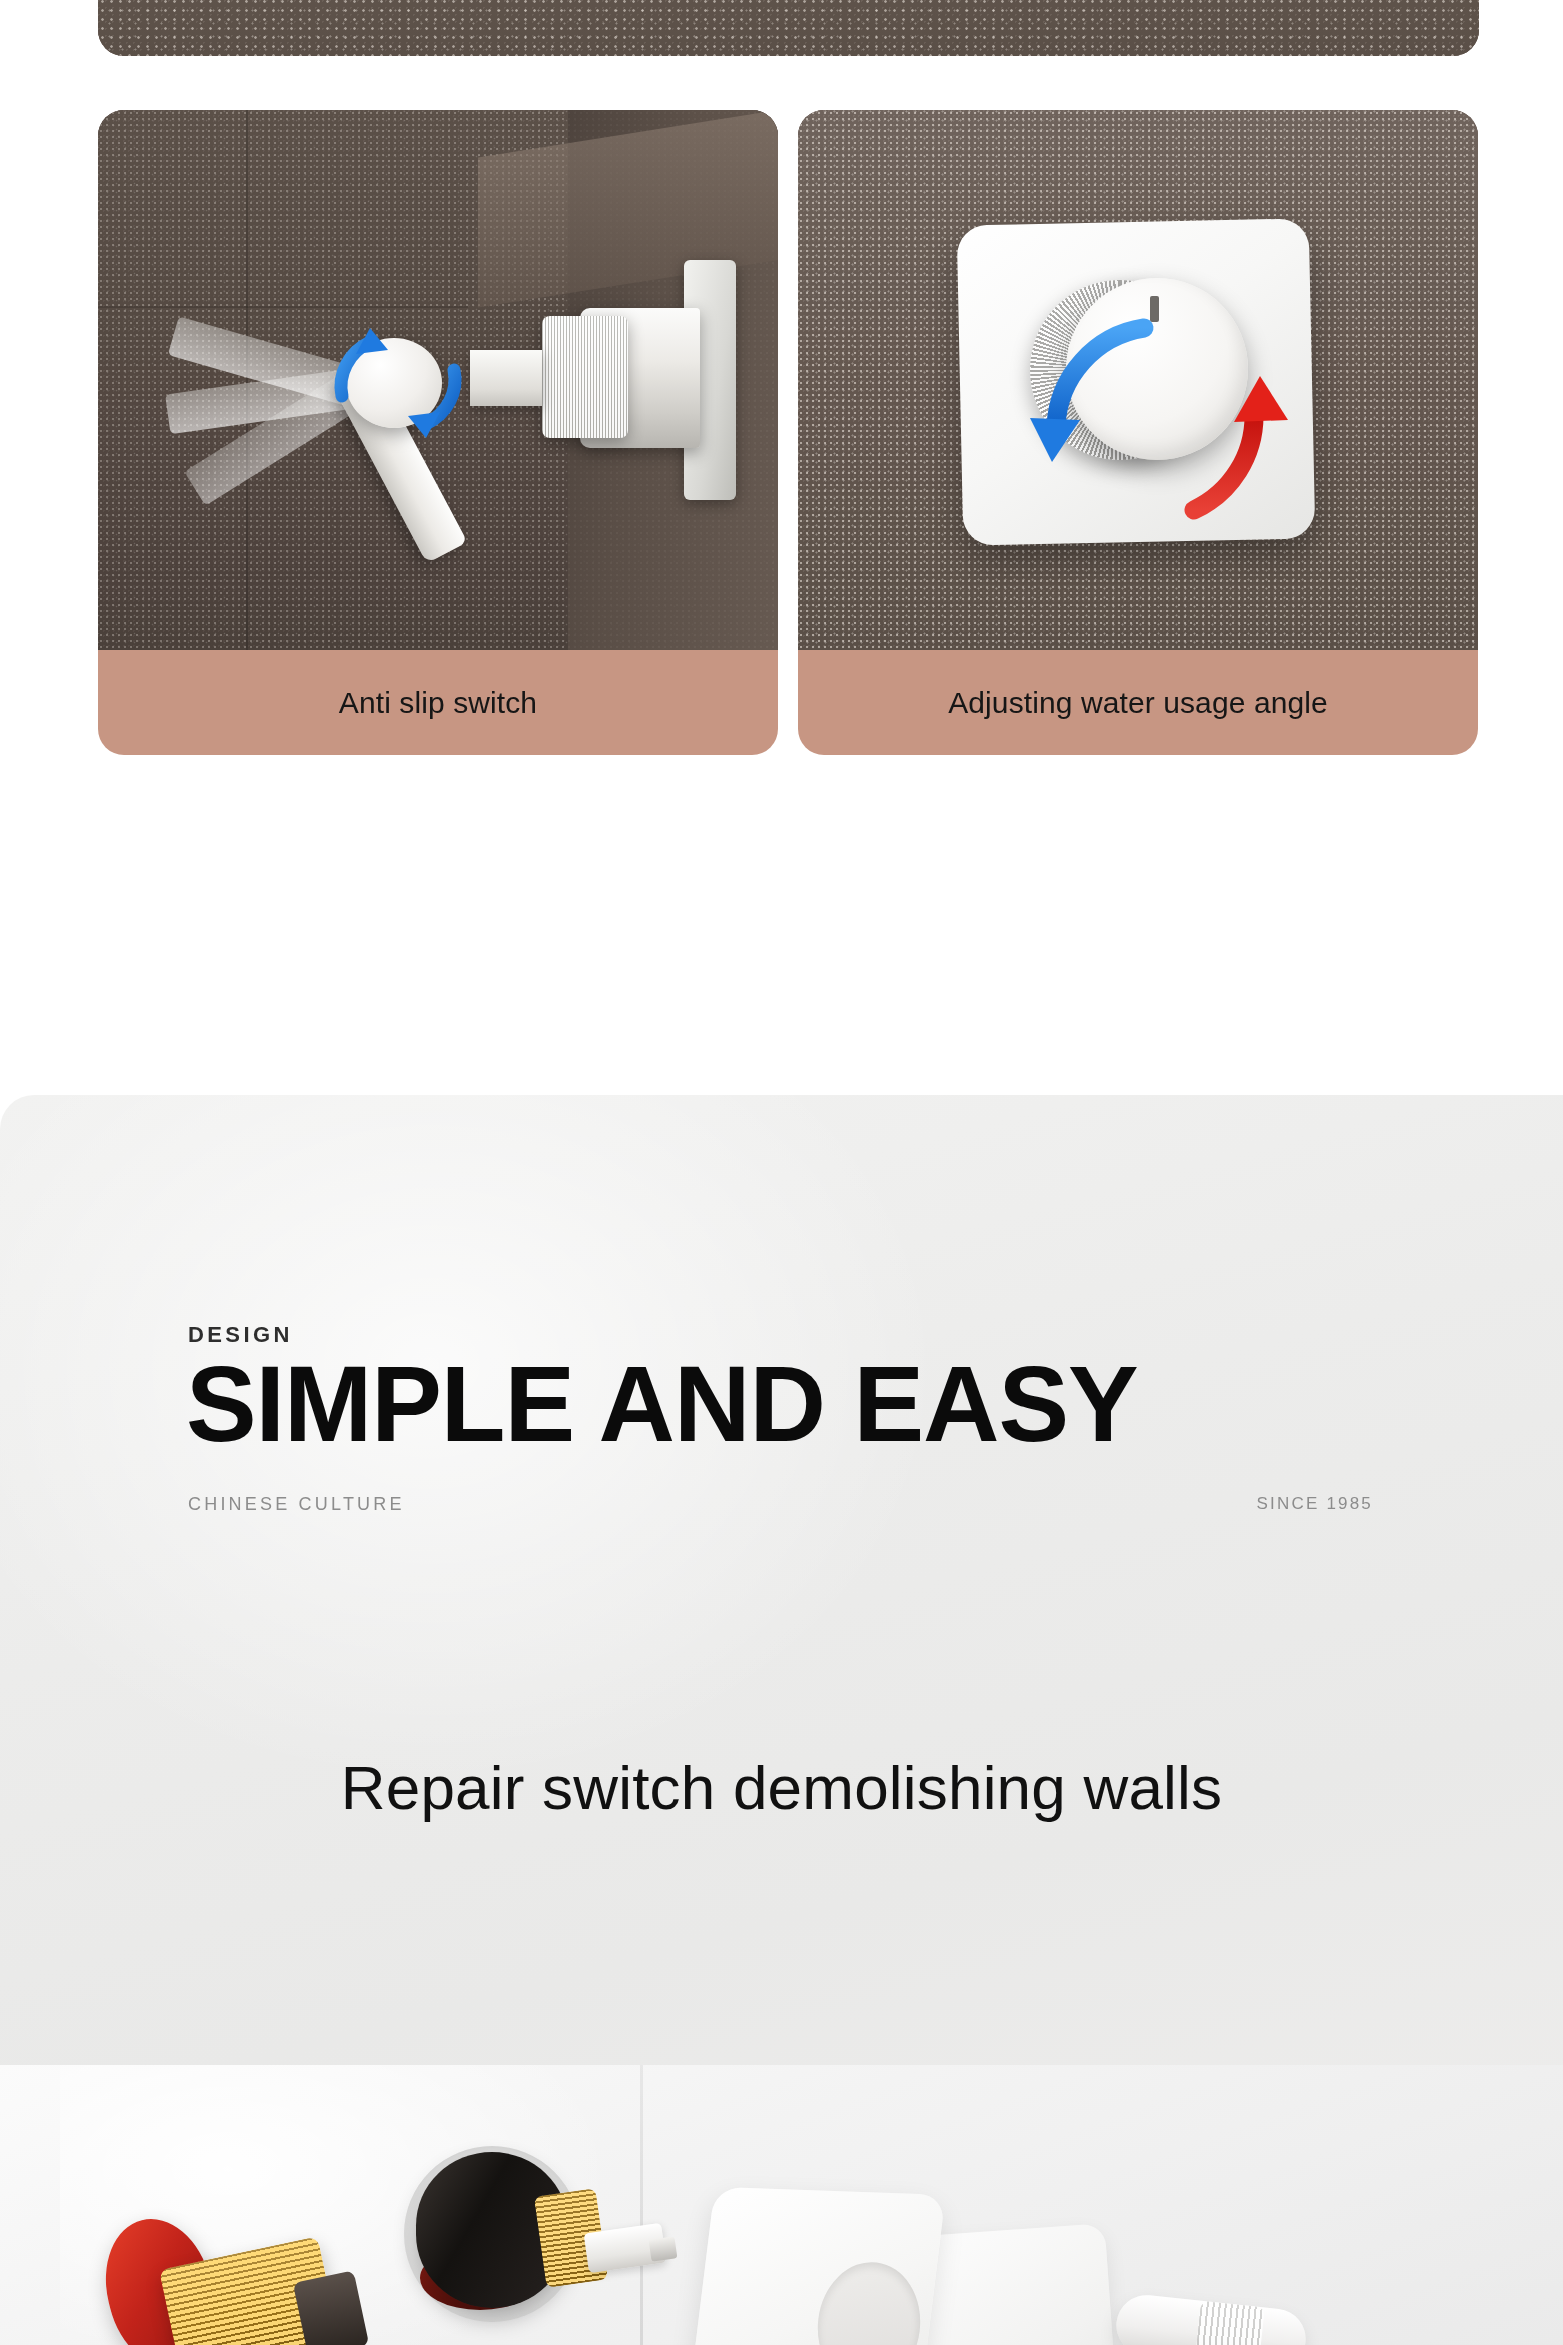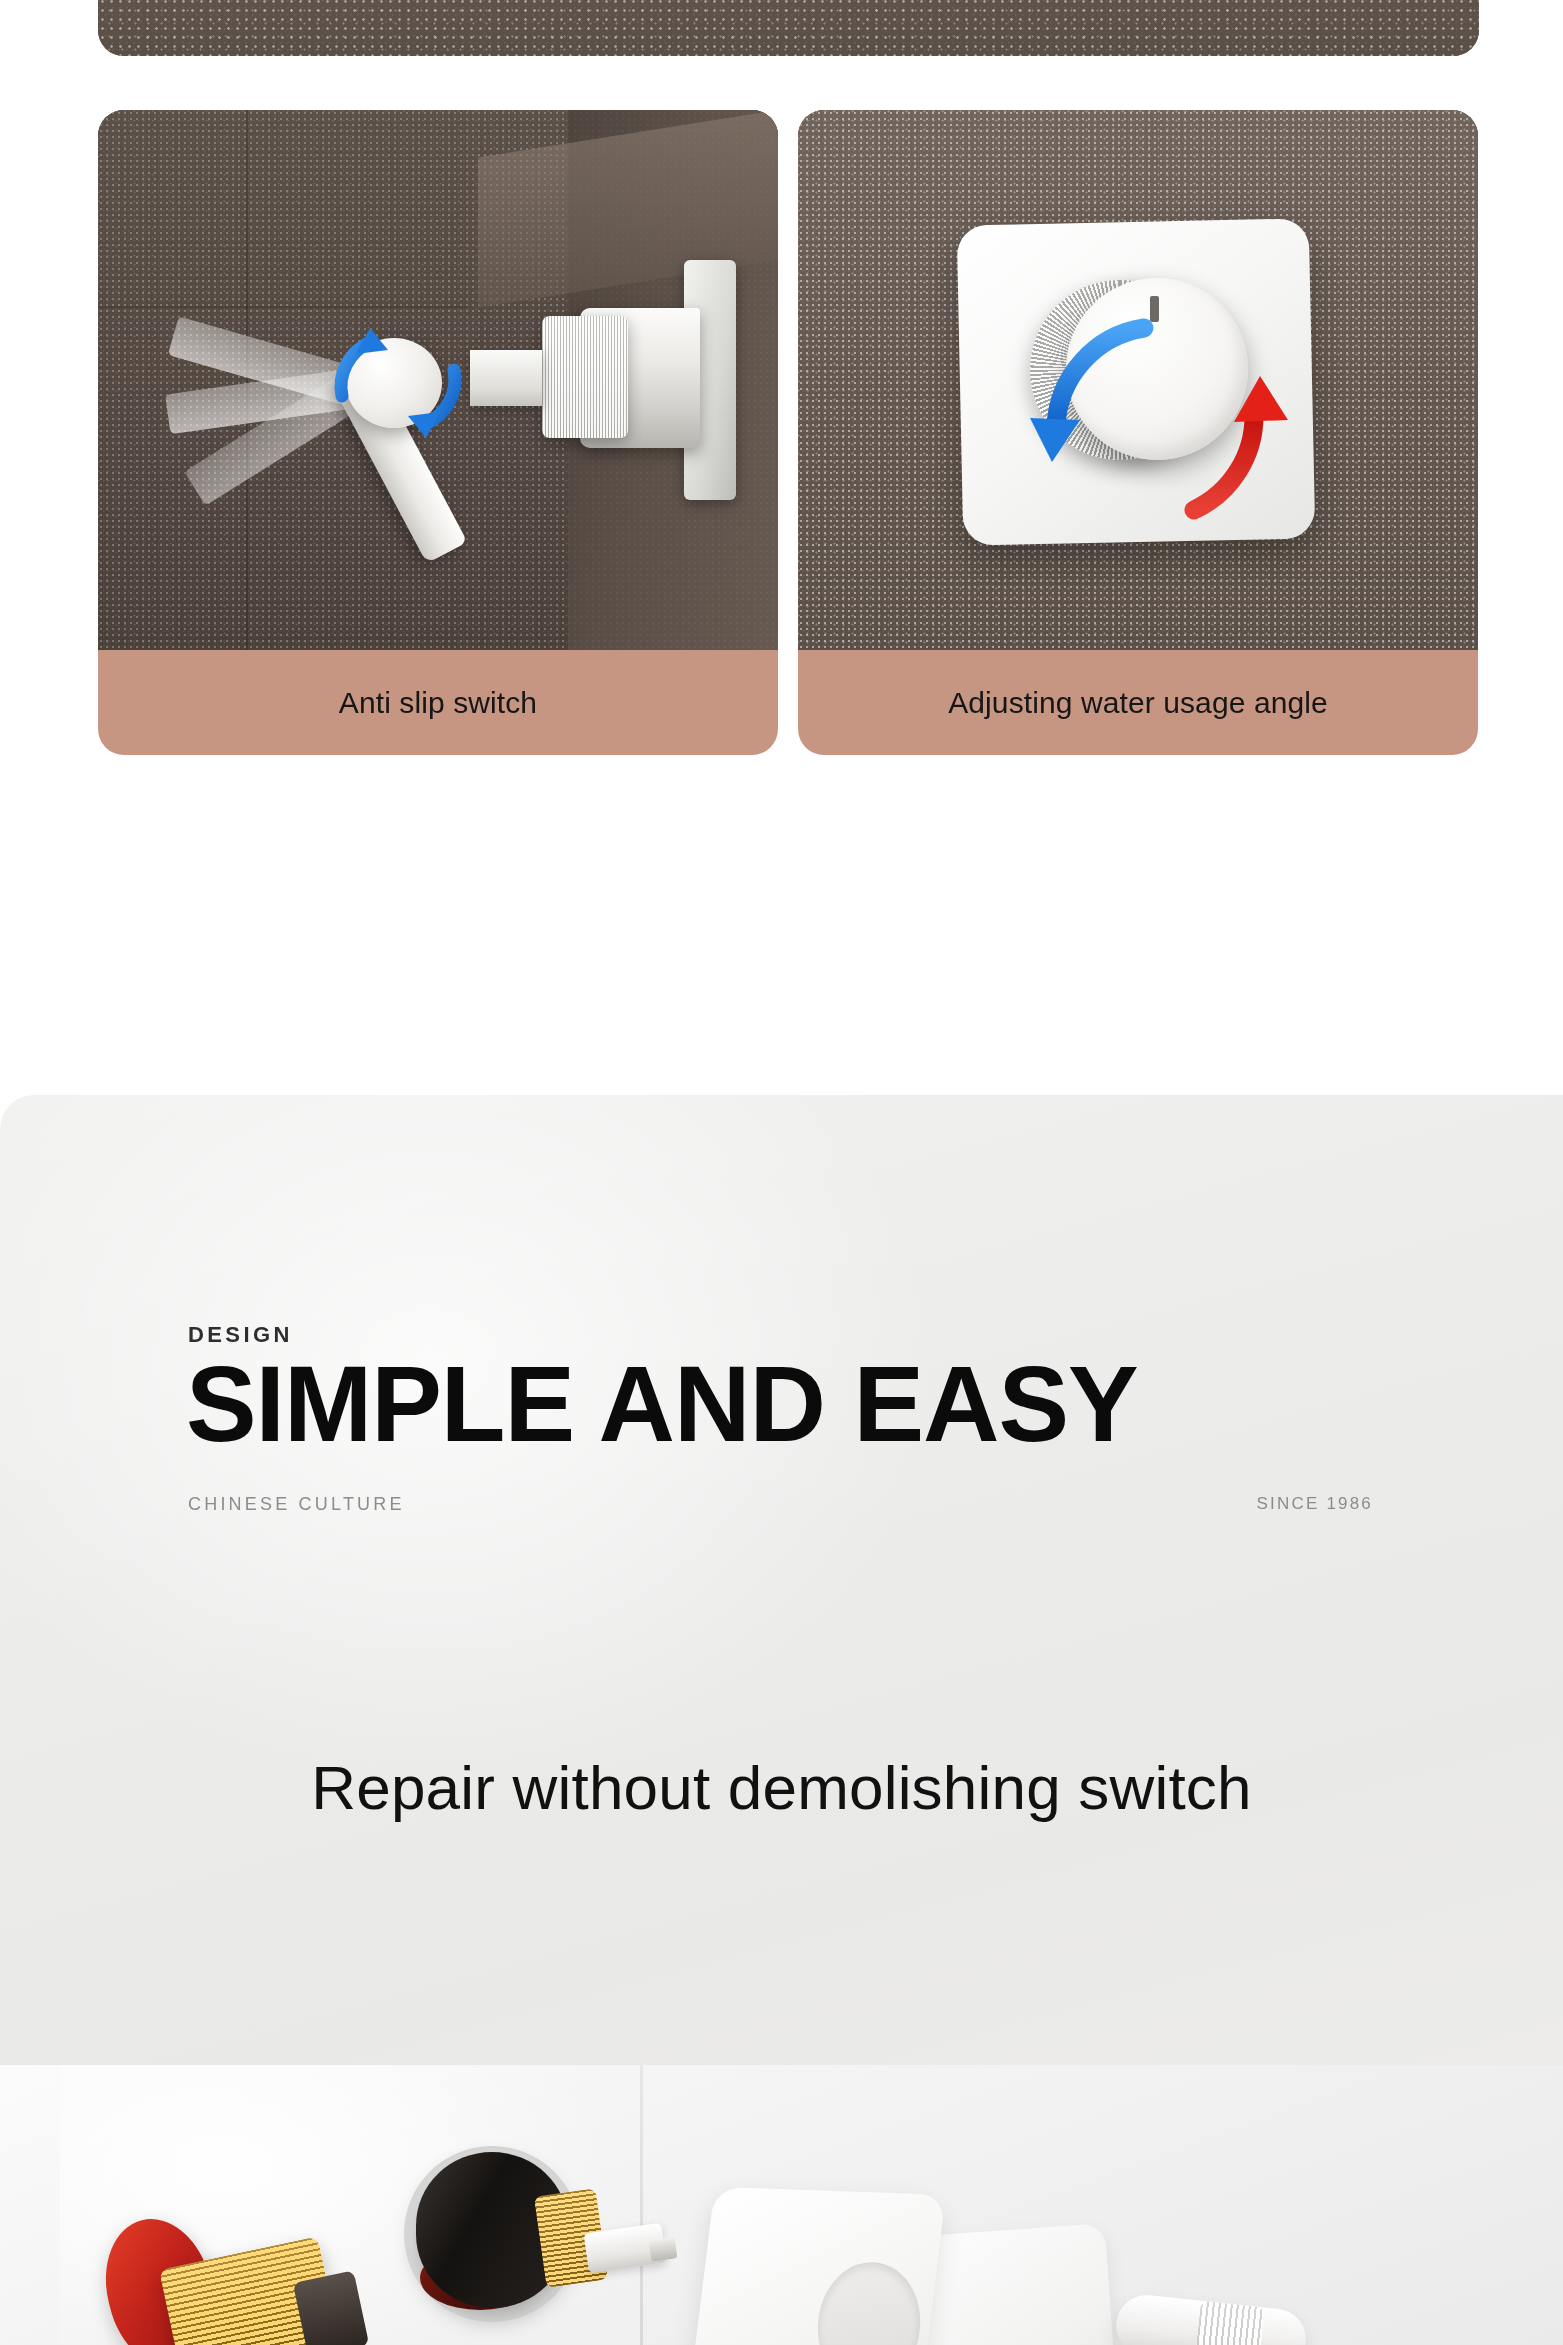--- a/index.html
+++ b/index.html
@@ -458,22 +458,22 @@
   </div>
 </div>
 
 <div class="hero">
   <div class="hero-glow"></div>
 </div>
 
 <div class="kicker">DESIGN</div>
 <div class="headline">SIMPLE AND EASY</div>
 <div class="sub-left">CHINESE CULTURE</div>
-<div class="sub-right">SINCE 1986</div>
-<div class="hero-title">Repair without demolishing switch</div>
+<div class="sub-right">SINCE 1985</div>
+<div class="hero-title">Repair switch demolishing walls</div>
 
 <div class="product">
   <div class="wall-light"></div>
   <div class="wall-edge"></div>
 </div>
 
 <div class="cart-hole"></div>
 <div class="valve-red"></div>
 <div class="valve-brass"></div>
 <div class="valve-cap"></div>

